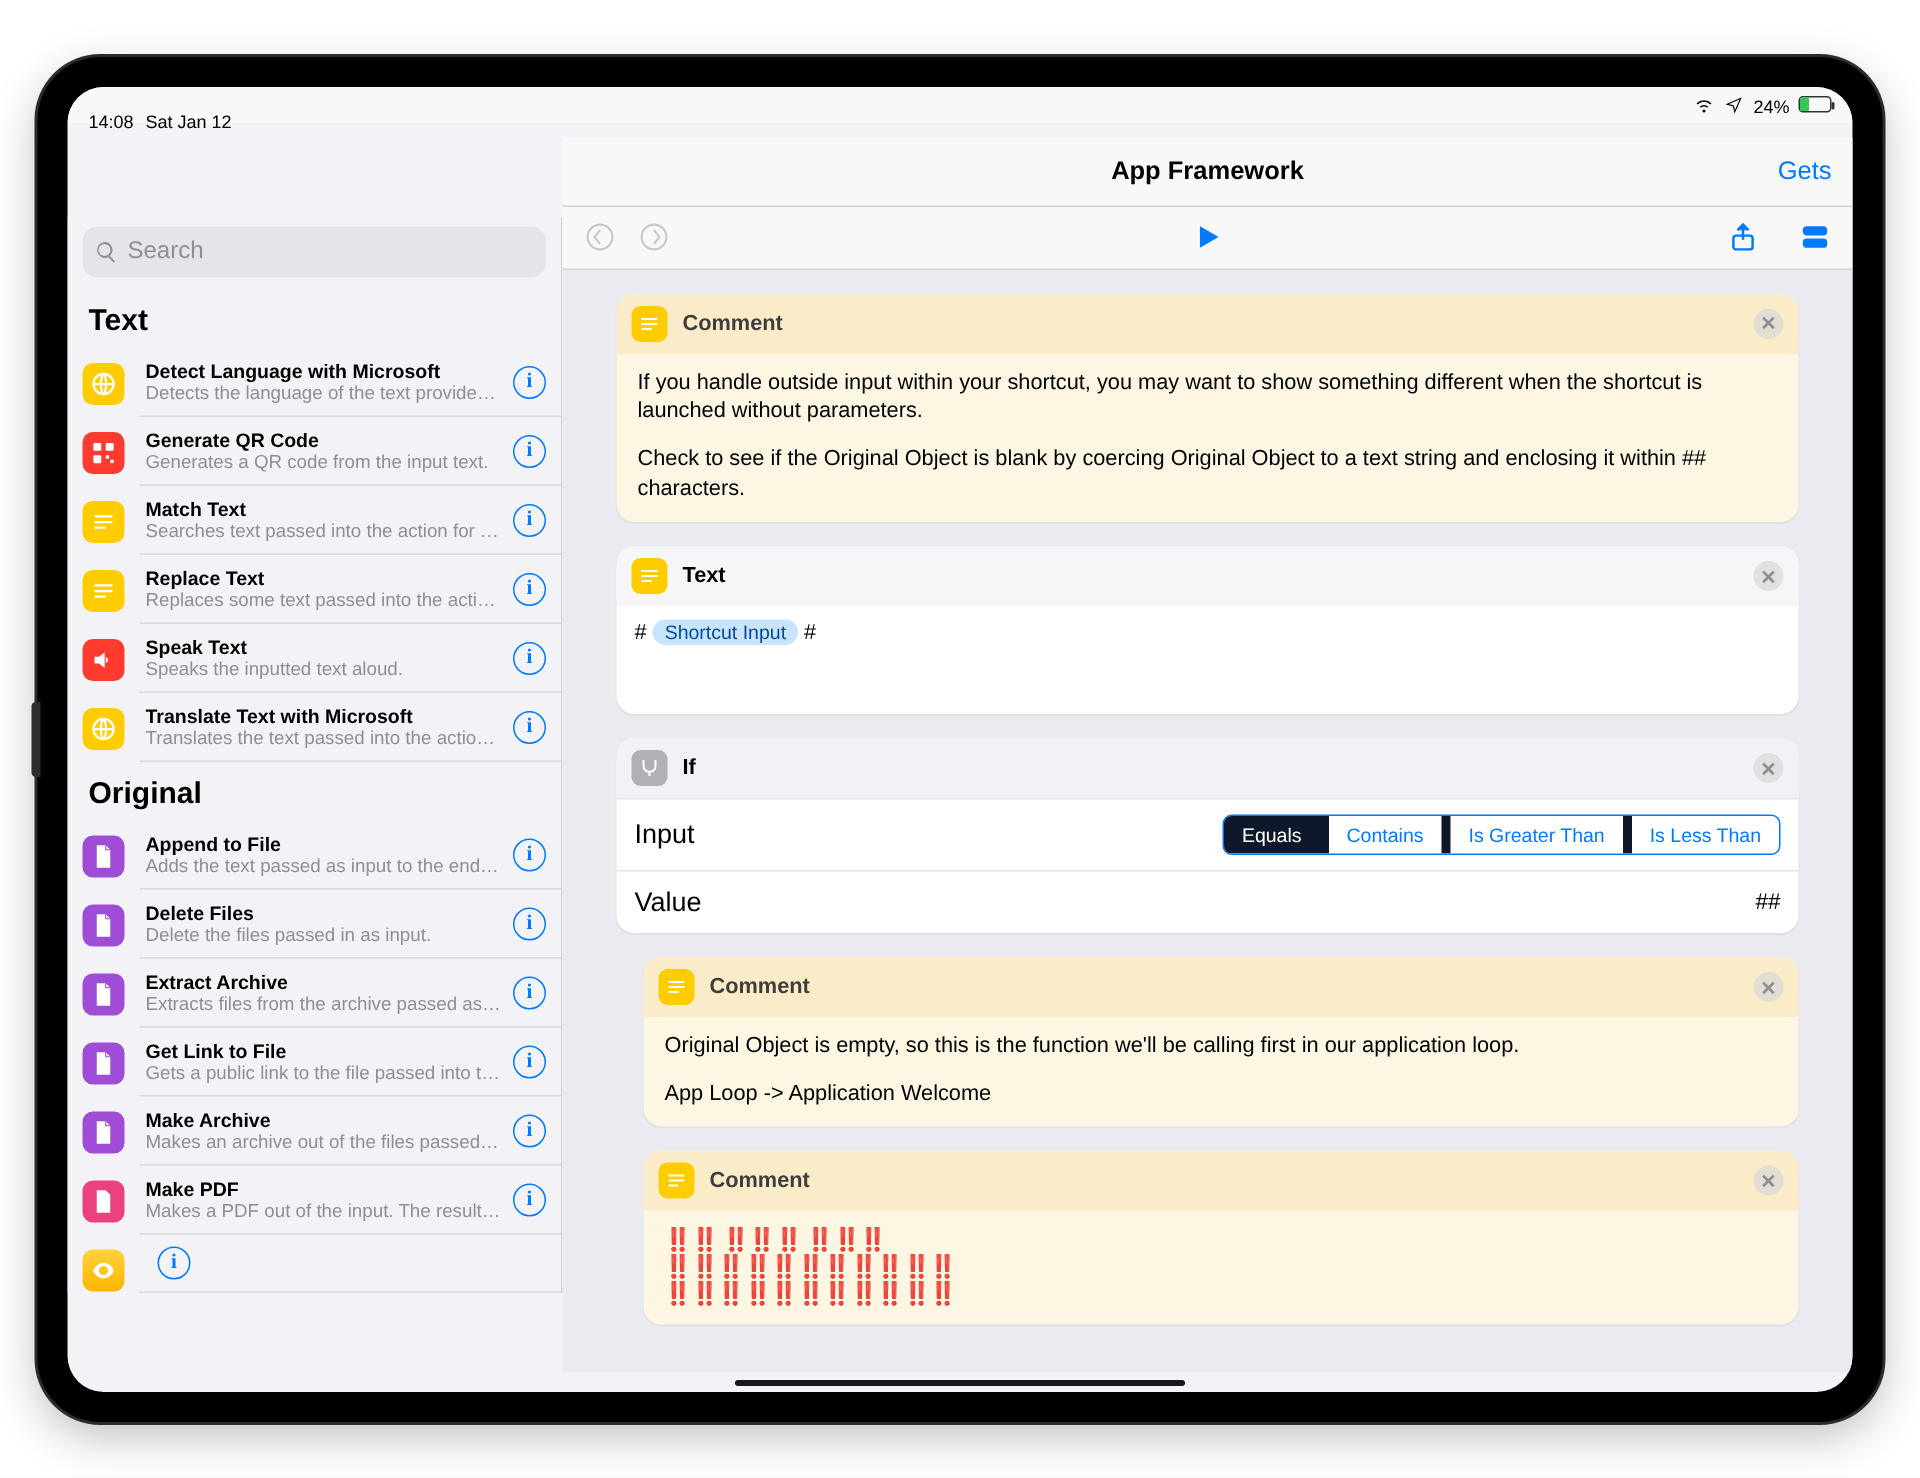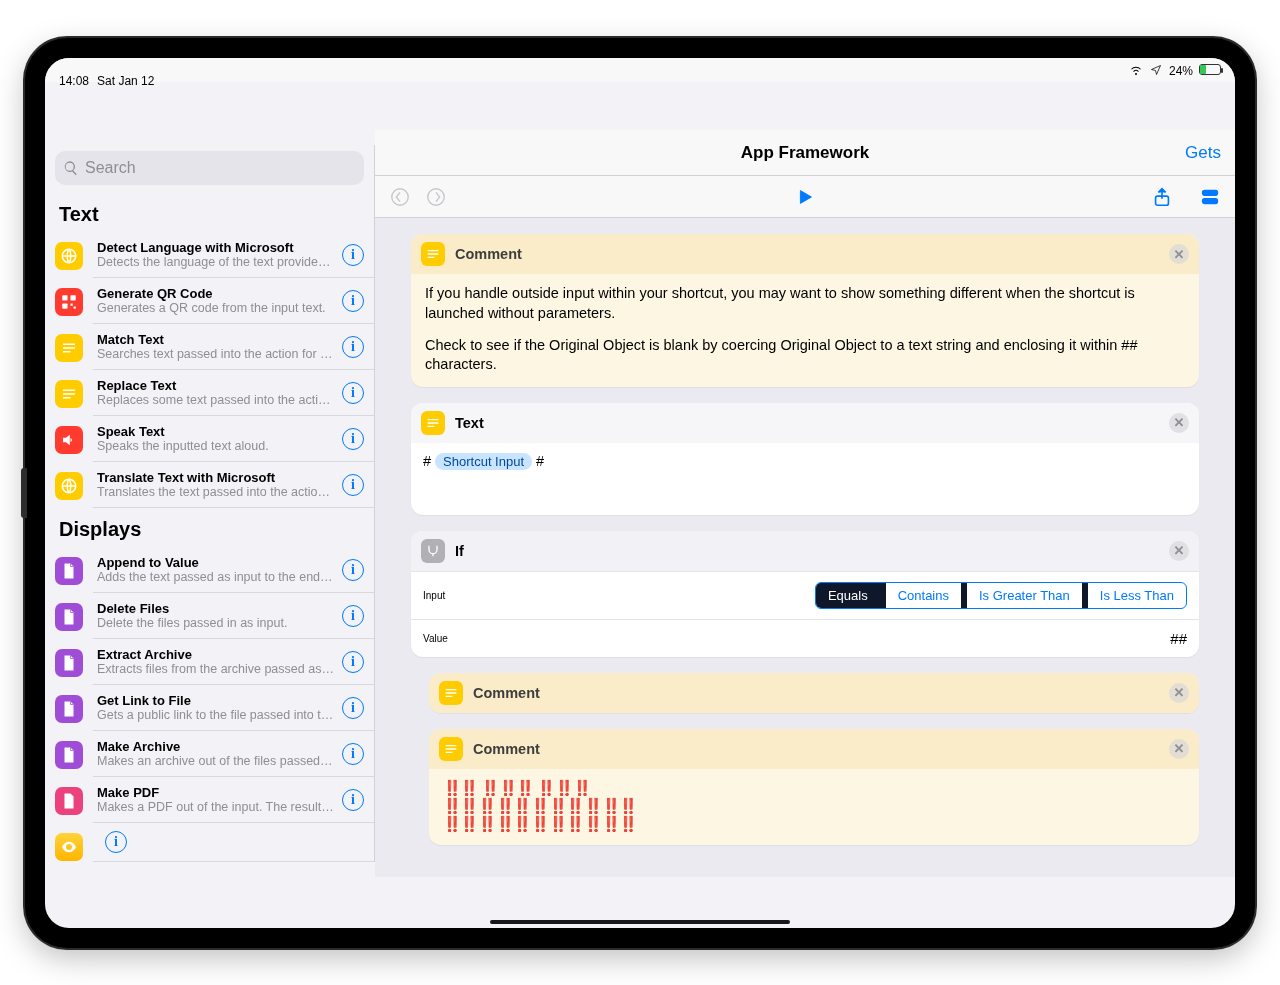--- a/index.html
+++ b/index.html
@@ -112,21 +112,21 @@
   .text-body { min-height: 72px; padding: 10px 12px; font-size: 14.5px; color:#000; }
   .token {
     background: #c9e4ff; color: #004a9b; border-radius: 9px; padding: 1px 8px; font-size: 13px;
   }
 
   .ifact { background: #fff; }
   .ifact .a-head { background: #f2f2f6; }
   .ifact .a-head .a-icon { background: #b0b0b5; }
   .ifact .a-head .a-icon svg { width:16px; height:16px; fill:#fff; stroke:#fff; }
   .ifrow { display:flex; align-items:center; padding: 10px 12px; border-top: 0.5px solid #e4e4e8; }
-  .ifrow .lbl { font-size: 10px; }
+  .ifrow .lbl { font-size: 18px; }
   .seg { margin-left:auto; display:flex; border:1px solid #007aff; border-radius:6px; overflow:hidden; }
   .seg .opt { font-size: 13px; color:#007aff; padding: 5px 12px; border-left:6px solid #0f172a; }
   .seg .opt:first-child { border-left:none; }
   .seg .opt.sel { background:#0f172a; color:#fff; }
   .ifrow .val { margin-left:auto; color:#000; font-size:15px; }
 
   .exc-row { letter-spacing: -1px; color: #d40015; font-size: 15px; }
   .home-ind {
     position:absolute; bottom: 24px; left:50%; transform:translateX(-50%); width: 300px; height: 4px; background:#000; border-radius: 3px; opacity: 0.9;
   }
@@ -248,31 +248,31 @@
                   </svg>
                 </div>
                 <div class="txt">
                   <div class="title">Translate Text with Microsoft</div>
                   <div class="sub">Translates the text passed into the action int…</div>
                 </div>
                 <div class="info">i</div>
               </div>
             </div>
 
-          <div class="section-head">Displays</div>
+          <div class="section-head">Original</div>
           <div class="list" id="doc-list">
               <div class="item">
                 <div class="icon ic-purple">
                   <svg viewBox="0 0 24 24">
                     <path d="M6 2h8l4 4v16H6z" fill="#fff"></path>
                     <path d="M14 2v4h4" fill="none" stroke="#9f4dd6" stroke-width="1"></path>
                   </svg>
                 </div>
                 <div class="txt">
-                  <div class="title">Append to Value</div>
+                  <div class="title">Append to File</div>
                   <div class="sub">Adds the text passed as input to the end of t…</div>
                 </div>
                 <div class="info">i</div>
               </div>
               <div class="item">
                 <div class="icon ic-purple">
                   <svg viewBox="0 0 24 24">
                     <path d="M6 2h8l4 4v16H6z" fill="#fff"></path>
                     <path d="M14 2v4h4" fill="none" stroke="#9f4dd6" stroke-width="1"></path>
                   </svg>
@@ -449,20 +449,24 @@
               <div class="action comment">
                 <div class="a-head">
                   <div class="a-icon">
                       <svg viewBox="0 0 24 24">
                         <path d="M4 6h16v2H4zm0 5h16v2H4zm0 5h10v2H4z"></path>
                       </svg>
                     </div>
                   <span>Comment</span>
                   <div class="close">✕</div>
                 </div>
+                <div class="a-body">
+                  <p>Original Object is empty, so this is the function we'll be calling first in our application loop.</p>
+                  <p>App Loop -&gt; Application Welcome</p>
+                </div>
               </div>
 
               <div class="action comment">
                 <div class="a-head">
                   <div class="a-icon">
                       <svg viewBox="0 0 24 24">
                         <path d="M4 6h16v2H4zm0 5h16v2H4zm0 5h10v2H4z"></path>
                       </svg>
                     </div>
                   <span>Comment</span>

